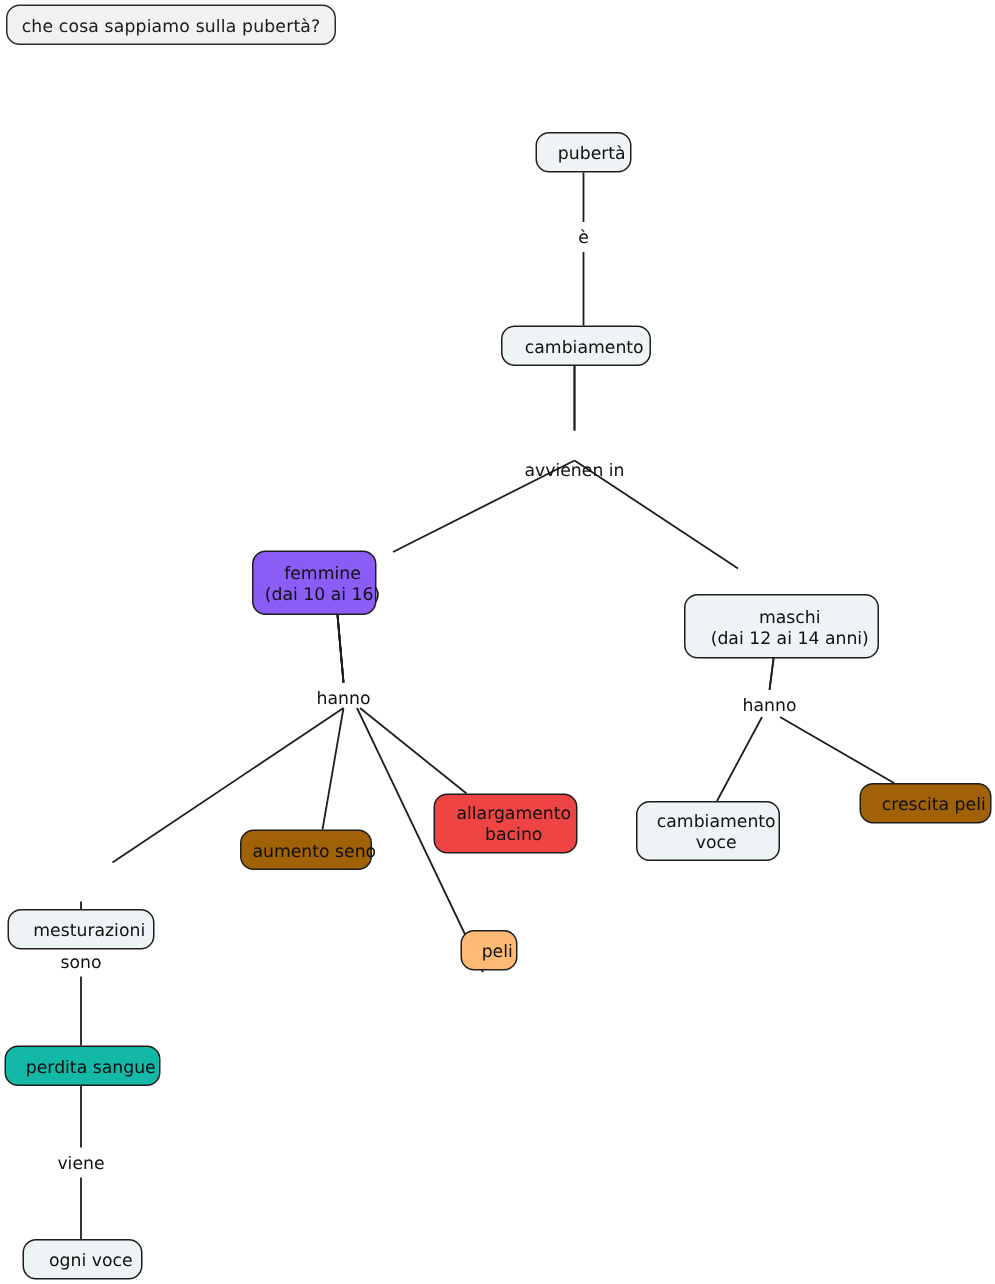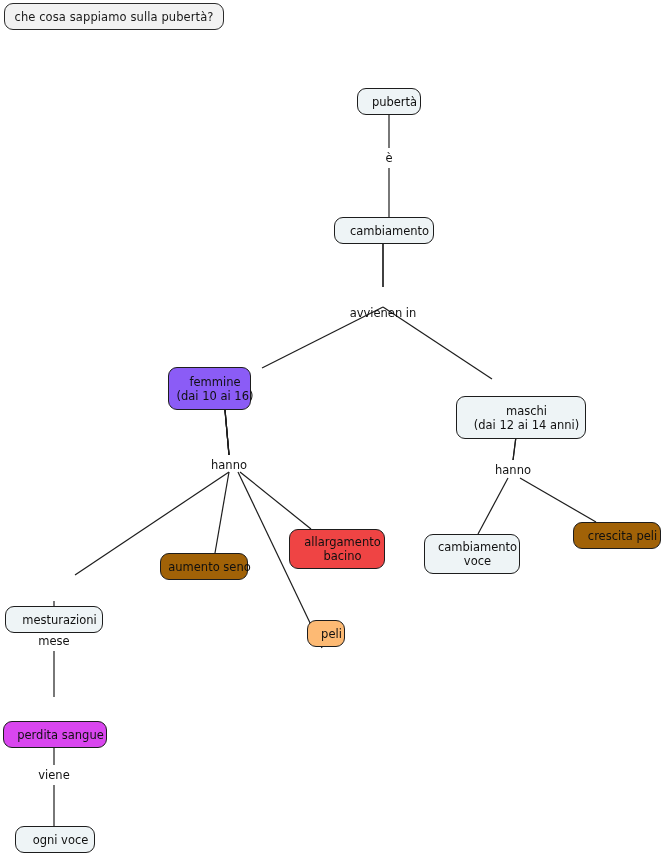--- a/index.html
+++ b/index.html
@@ -132,25 +132,25 @@
       <div class="node" style="left: 456px; top: 396px; width: 130px; height: 43px; background: rgb(238, 244, 246); border-color: rgb(29, 29, 29);">maschi
 (dai 12 ai 14 anni)</div>
       <div class="node" style="left: 5px; top: 574px; width: 98px; height: 27px; background: rgb(238, 244, 246); border-color: rgb(29, 29, 29); margin-top: 32px;">mesturazioni</div>
       <div class="node" style="left: 160px; top: 553px; width: 88px; height: 27px; background: #a16207; border-color: rgb(29, 29, 29);">aumento seno</div>
       <div class="node" style="left: 289px; top: 529px; width: 96px; height: 40px; background: #ef4444; border-color: rgb(29, 29, 29);">allargamento
 bacino</div>
       <div class="node" style="left: 307px; top: 620px; width: 38px; height: 27px; background: #fdba74; border-color: rgb(29, 29, 29);">peli</div>
       <div class="node" style="left: 424px; top: 534px; width: 96px; height: 40px; background: rgb(238, 244, 246); border-color: rgb(29, 29, 29);">cambiamento
 voce</div>
       <div class="node" style="left: 573px; top: 522px; width: 88px; height: 27px; background: #a16207; border-color: rgb(29, 29, 29);">crescita peli</div>
-      <div class="node" style="left: 3px; top: 697px; width: 104px; height: 27px; background: #d946ef; border-color: rgb(29, 29, 29); margin-top: 24px;">perdita sangue</div>
+      <div class="node" style="left: 3px; top: 697px; width: 104px; height: 27px; background: #14b8a6; border-color: rgb(29, 29, 29);">perdita sangue</div>
       <div class="node" style="left: 15px; top: 826px; width: 80px; height: 27px; background: rgb(238, 244, 246); border-color: rgb(29, 29, 29);">ogni voce</div>
     </div>
   <div id="labels-layer">
       <div class="link-label" style="left: 389px; top: 158px;">è</div>
       <div class="link-label" style="left: 383px; top: 297px; margin-top: 16px;">avvienen in</div>
       <div class="link-label" style="left: 229px; top: 465px;">hanno</div>
       <div class="link-label" style="left: 513px; top: 470px;">hanno</div>
-      <div class="link-label" style="left: 54px; top: 641px;">mese</div>
+      <div class="link-label" style="left: 54px; top: 641px;">sono</div>
       <div class="link-label" style="left: 54px; top: 775px;">viene</div>
     </div>
 
 </div>
 
 </body></html>

